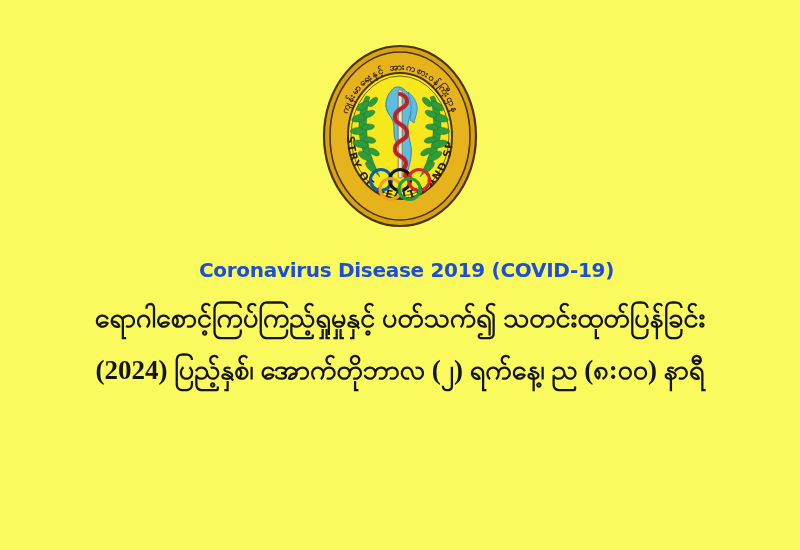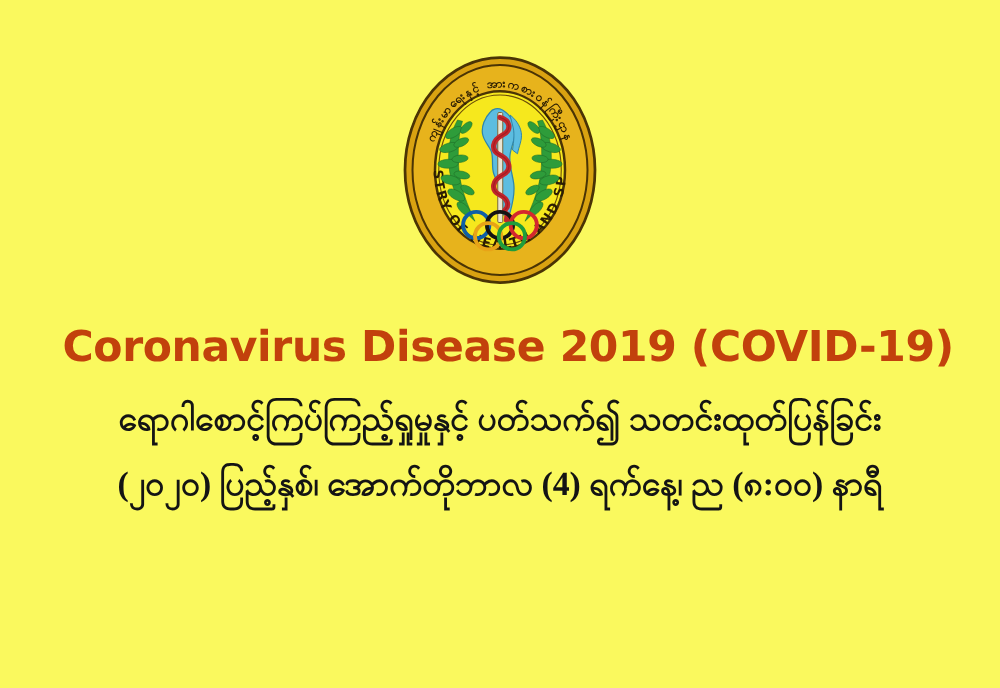--- a/index.html
+++ b/index.html
@@ -43,23 +43,23 @@
     position: absolute;
     left: 0;
     right: 0;
     top: 258px;
     text-align: center;
   }
 
   .title-en {
     font-family: "DejaVu Sans", "Liberation Sans", sans-serif;
     font-weight: bold;
-    font-size: 34px;
+    font-size: 20px;
     letter-spacing: -0.3px;
-    color: #c2410c;
+    color: #1d4ed8;
     line-height: 1.2;
     margin: 0 0 16px 13px;
     -webkit-font-smoothing: none;
   }
 
   .line-mm {
     font-family: Liberation Serif, serif;
     font-weight: bold;
     color: #141414;
     margin: 0;
@@ -164,16 +164,16 @@
         <circle cx="87.5" cy="157" r="10.5" stroke="#1f9d3c"></circle>
       </g>
     </svg>
   </div>
 
   <div class="text-block">
     <div class="title-en">Coronavirus Disease 2019 (COVID-19)</div>
 
     <div class="line-mm line-mm-1">ရောဂါစောင့်ကြပ်ကြည့်ရှုမှုနှင့် ပတ်သက်၍ သတင်းထုတ်ပြန်ခြင်း</div>
 
-    <div class="line-mm line-mm-2">(၂၀၂၀) ပြည့်နှစ်၊ အောက်တိုဘာလ (4) ရက်နေ့၊ ည (၈:၀၀) နာရီ</div>
+    <div class="line-mm line-mm-2">(2024) ပြည့်နှစ်၊ အောက်တိုဘာလ (၂) ရက်နေ့၊ ည (၈:၀၀) နာရီ</div>
   </div>
 
 </div>
 
 </body></html>

